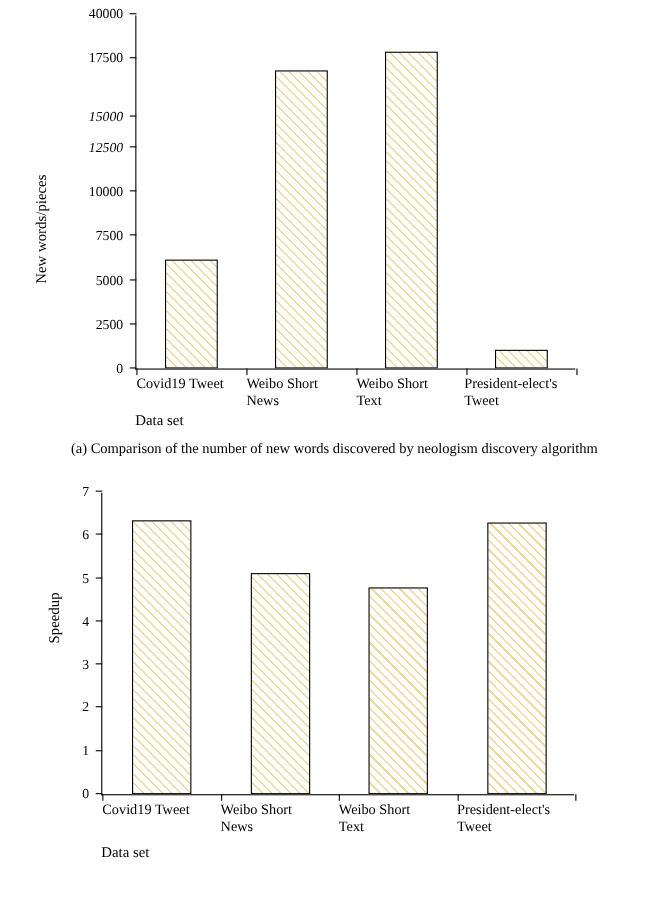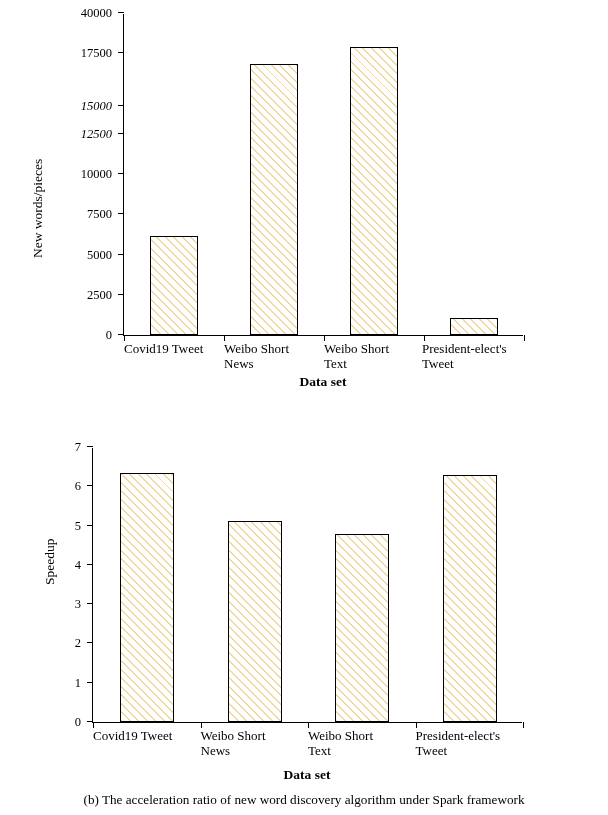--- a/index.html
+++ b/index.html
@@ -66,24 +66,23 @@
   }
   .ylabel{
     position:absolute;
     transform-origin:0 0;
     transform:rotate(-90deg);
     white-space:nowrap;
     font-size:13.5px;
   }
   .xlabel{
     position:absolute;
-    text-align:center;
+    text-align:left;
     font-size:13.5px;
     width:100%;
-    font-weight:bold;
   }
   .caption{
     position:absolute;
     width:100%;
     text-align:center;
     font-size:13.2px;
   }
 </style>
 </head>
 <body>
@@ -145,20 +144,21 @@
       <div>Text</div>
     </div>
     <div class="xcat" style="left:298px;width:108px;">
       <div>President-elect's</div>
       <div>Tweet</div>
     </div>
   </div>
 
   <div class="xlabel" style="left:123px;top:374px;width:400px;">Data set</div>
 
+  <div class="caption" style="left:0;top:400px;">(a) Comparison of the number of new words discovered by neologism discovery algorithm</div>
 </div>
 
 <div class="figure chart-wrap" style="position:absolute;left:0;top:440px;width:608px;height:375px;">
 
   <div class="ylabel" style="left:42px;top:145px;">Speedup</div>
 
   <div class="plot" style="left:92px;top:8px;width:430px;height:275px;">
 
     <div class="tick" style="bottom:0px;">
       <span class="ticklabel">0</span>
@@ -208,14 +208,13 @@
       <div>Text</div>
     </div>
     <div class="xcat" style="left:322.5px;width:107.5px;">
       <div>President-elect's</div>
       <div>Tweet</div>
     </div>
   </div>
 
   <div class="xlabel" style="left:92px;top:327px;width:430px;">Data set</div>
 
-  <div class="caption" style="left:0;top:352px;">(b) The acceleration ratio of new word discovery algorithm under Spark framework</div>
 </div>
 
 </body></html>

